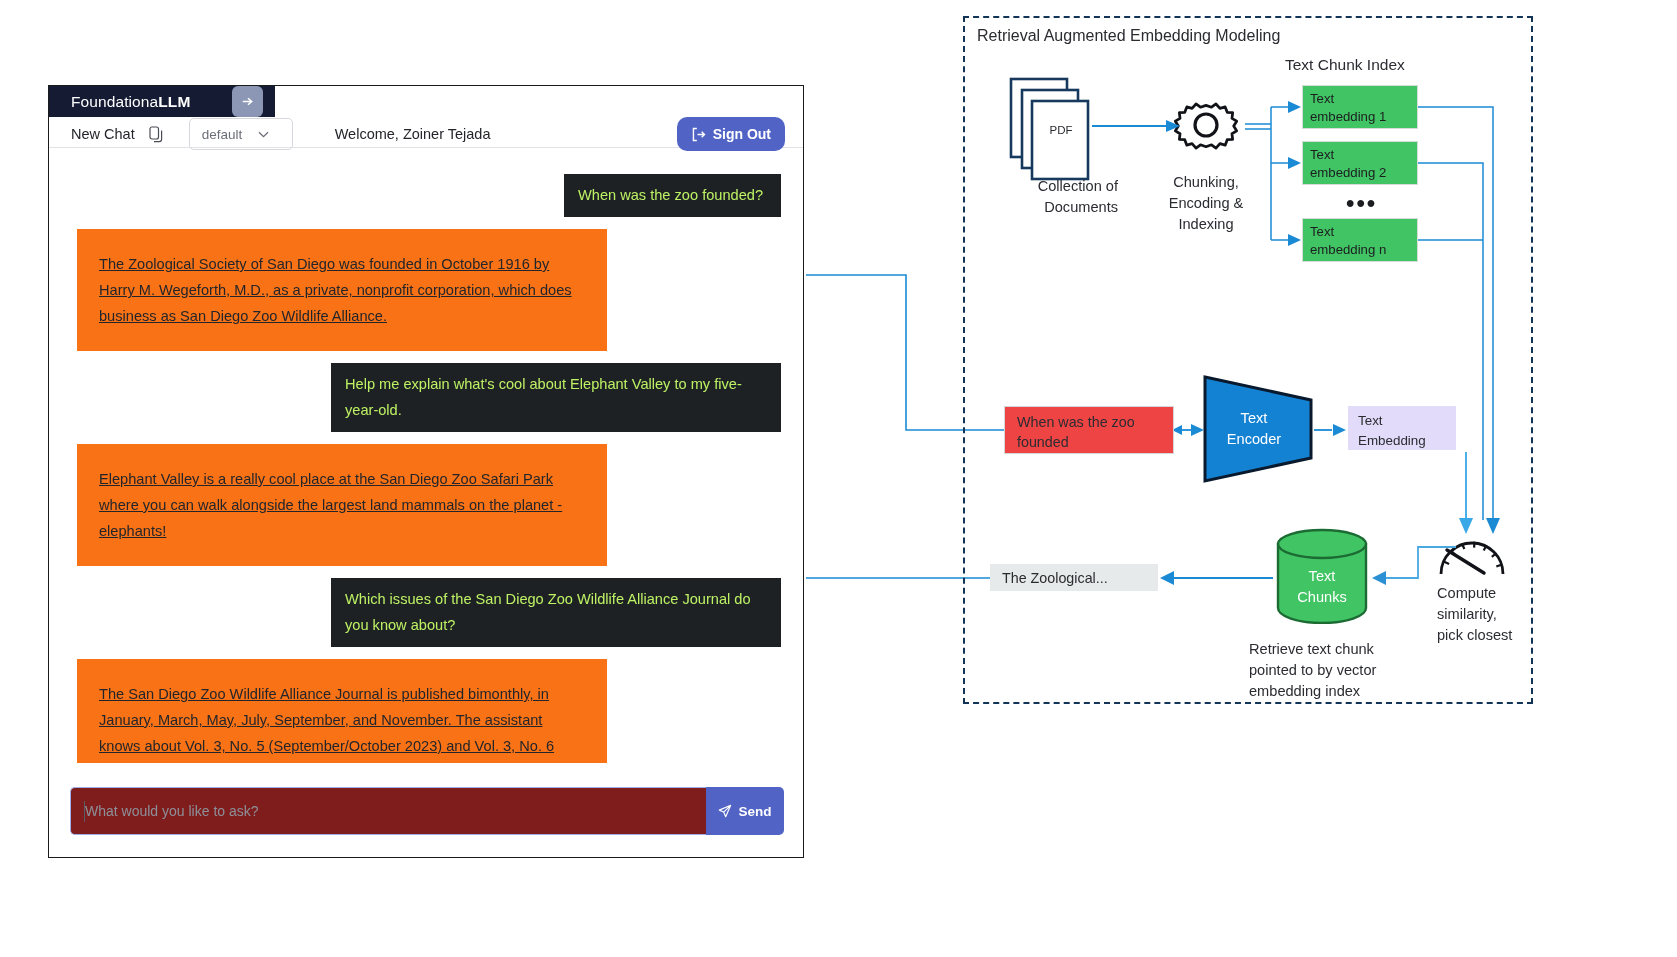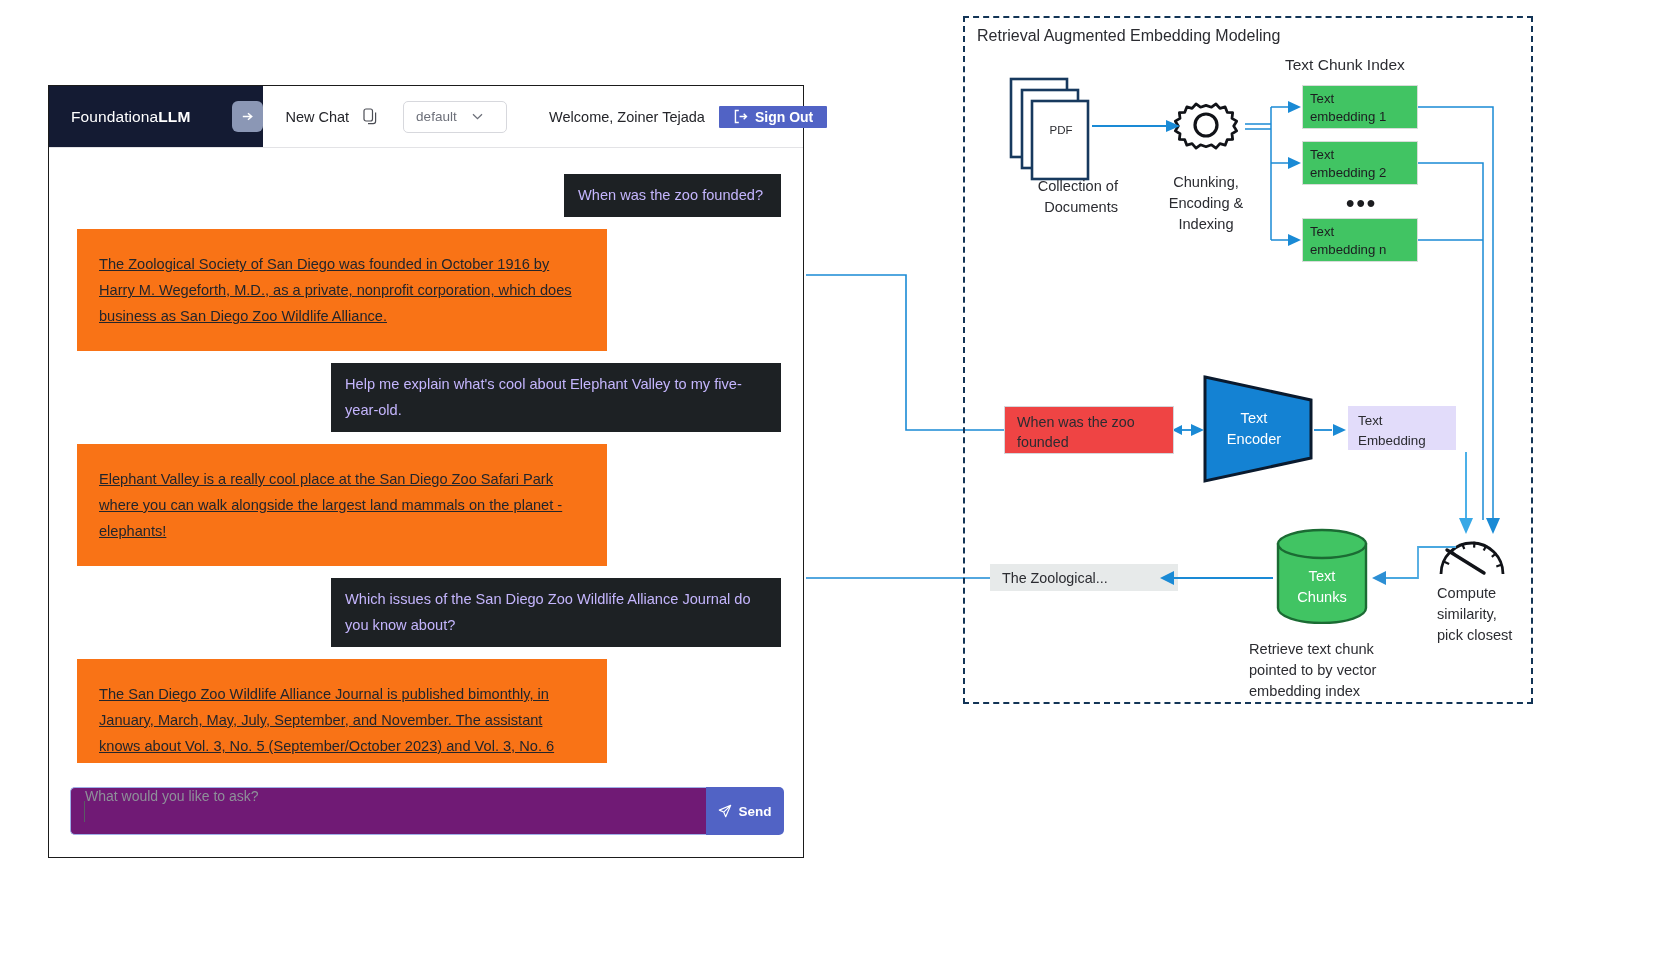--- a/index.html
+++ b/index.html
@@ -23,21 +23,21 @@
     background: #ffffff;
     border: 1.5px solid #1b1b1b;
     box-sizing: border-box;
   }
   #chat-header {
     position: absolute;
     left: 0; top: 0;
     width: 100%; height: 62px;
     box-sizing: border-box;
     border-bottom: 1px solid #e3e3e6;
-    display: flex; align-items: stretch;
+    display: flex; align-items: stretch; flex-direction: column;
   }
   #brand-block {
     width: 226px;
     background: #141b33;
     display: flex; align-items: center;
     padding-left: 22px;
     box-sizing: border-box;
     gap: 14px;
   }
   #brand-text {
@@ -86,22 +86,22 @@
   }
   #welcome-label {
     font-size: 14.5px; color: #24252a;
     margin-left: 28px;
     white-space: nowrap;
   }
   #sign-out-btn {
     margin-left: auto;
     background: #5163c5;
     color: #ffffff;
-    height: 22px;
-    border-radius: 1px;
+    height: 34px;
+    border-radius: 10px;
     display: flex; align-items: center;
     gap: 7px;
     padding: 0 14px;
     font-size: 14px; font-weight: 700;
     cursor: pointer;
     white-space: nowrap;
   }
 
   
   #messages {
@@ -115,21 +115,21 @@
   .msg-row { display: flex; margin-bottom: 12px; }
   .msg-row.user { justify-content: flex-end; }
   .msg-row.bot  { justify-content: flex-start; }
   .bubble {
     font-size: 14.6px;
     line-height: 26px;
     box-sizing: border-box;
   }
   .bubble.user {
     background: #1d2124;
-    color: #c4b5fd;
+    color: #bef264;
     padding: 8px 18px 9px 14px;
     max-width: 450px;
   }
   .bubble.bot {
     background: #f97316;
     color: #24252a;
     padding: 22px 24px 22px 22px;
     max-width: 530px;
     text-decoration: underline;
   }
@@ -139,22 +139,22 @@
     position: absolute;
     left: 21px; bottom: 22px;
     width: 714px; height: 48px;
     display: flex;
   }
   #ask-input {
     flex: 1;
     border: 1.6px solid #9fb0e8;
     border-right: none;
     border-radius: 5px 0 0 5px;
-    background: #701a75;
-    display: flex; align-items: flex-start;
+    background: #7f1d1d;
+    display: flex; align-items: center;
     padding-left: 14px;
     box-sizing: border-box;
     position: relative;
   }
   #ask-placeholder {
     font-size: 14px; color: #8e9099;
   }
   #ask-caret {
     position: absolute; left: 13px; top: 13px;
     width: 1px; height: 21px; background: #5a5c64;
@@ -224,21 +224,21 @@
   }
   #query-box {
     left: 1004px; top: 406px;
     width: 170px; height: 48px;
     background: #ef4444;
     border: 1px solid #d5d6da;
     padding: 5px 0 0 12px;
   }
   #answer-box {
     left: 990px; top: 564px;
-    width: 188px; height: 27px;
+    width: 168px; height: 27px;
     background: #e7eaea;
     padding: 4px 0 0 12px;
   }
   #text-embedding-box {
     left: 1348px; top: 406px;
     width: 108px; height: 44px;
     background: #e2dcfa;
     padding: 5px 0 0 10px;
     font-size: 13.4px;
   }

